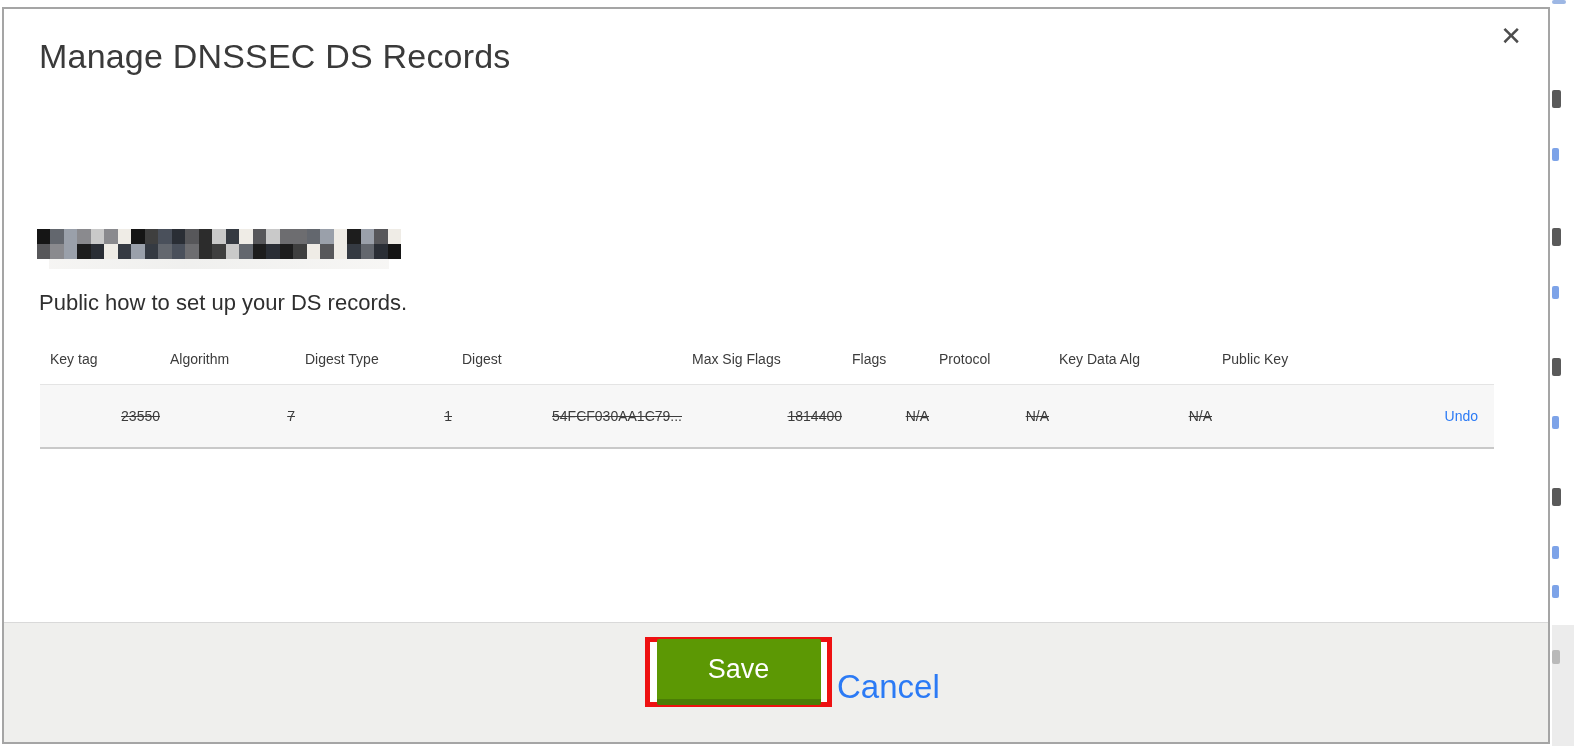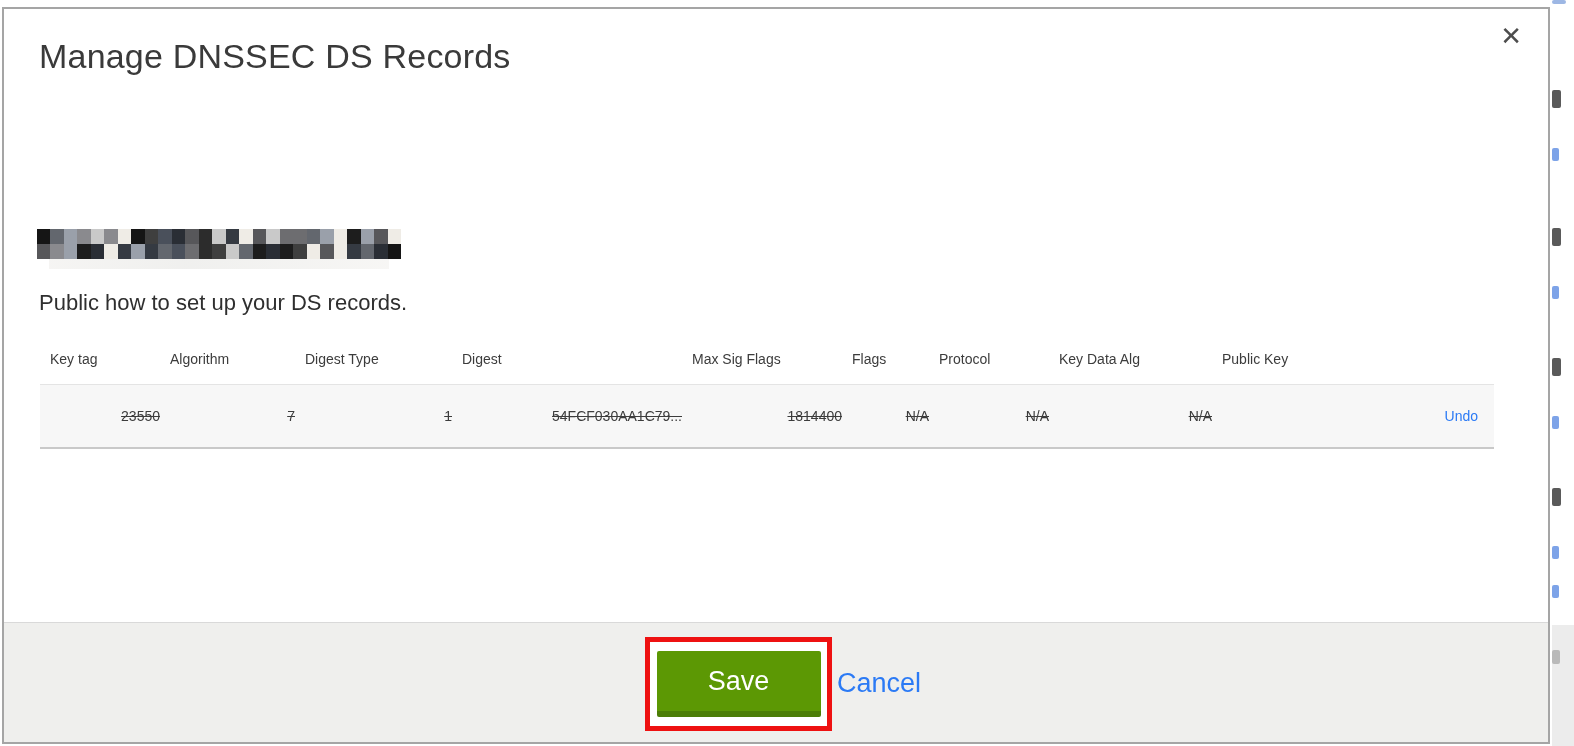--- a/index.html
+++ b/index.html
@@ -46,27 +46,27 @@
   .undo-cell{text-align:right;padding-right:16px !important;}
   .undo-link{color:var(--link-blue);cursor:pointer;text-decoration:none;}
 
   .add-btn{position:absolute;left:36px;top:507px;width:212px;height:40px;
     background:#ffffff;border:2px solid var(--add-green);border-radius:2px;
     color:var(--add-green);font-size:20px;font-family:inherit;cursor:pointer;
     display:flex;align-items:center;justify-content:center;}
 
   .footer{position:absolute;left:0;right:0;bottom:0;height:120px;
     background:var(--footer-bg);border-top:1px solid #d9d9d9;}
-  .save-annotation{position:absolute;left:641px;top:14px;width:187px;height:94px;
+  .save-annotation{position:absolute;left:641px;top:14px;width:187px;height:70px;
     border:5px solid var(--annotation-red);background:#ffffff;
     display:flex;align-items:center;justify-content:center;}
   .save-btn{width:164px;height:66px;background:var(--save-green);
     border:none;border-bottom:6px solid var(--save-green-dark);border-radius:2px;
     color:#ffffff;font-size:27px;font-family:inherit;cursor:pointer;}
-  .cancel-link{position:absolute;left:833px;top:45px;font-size:27px;
+  .cancel-link{position:absolute;left:833px;top:45px;font-size:33px;
     color:var(--link-blue);cursor:pointer;text-decoration:none;}
 
   .page-edge{position:absolute;left:1552px;top:0;width:22px;height:746px;
     background:#ffffff;overflow:hidden;}
   .page-edge .edge-footer{position:absolute;left:0;right:0;top:625px;bottom:0;background:#ececec;}
   .frag{position:absolute;left:0;border-radius:2px;}
   .frag-dark{width:9px;height:18px;background:#5a5a5a;}
   .frag-blue{width:7px;height:13px;background:#7da3e8;}
   .frag-topline{left:0;width:14px;height:4px;background:#9db7e4;top:0;}
   .frag-gray{width:8px;height:14px;background:#b9b9b9;}

